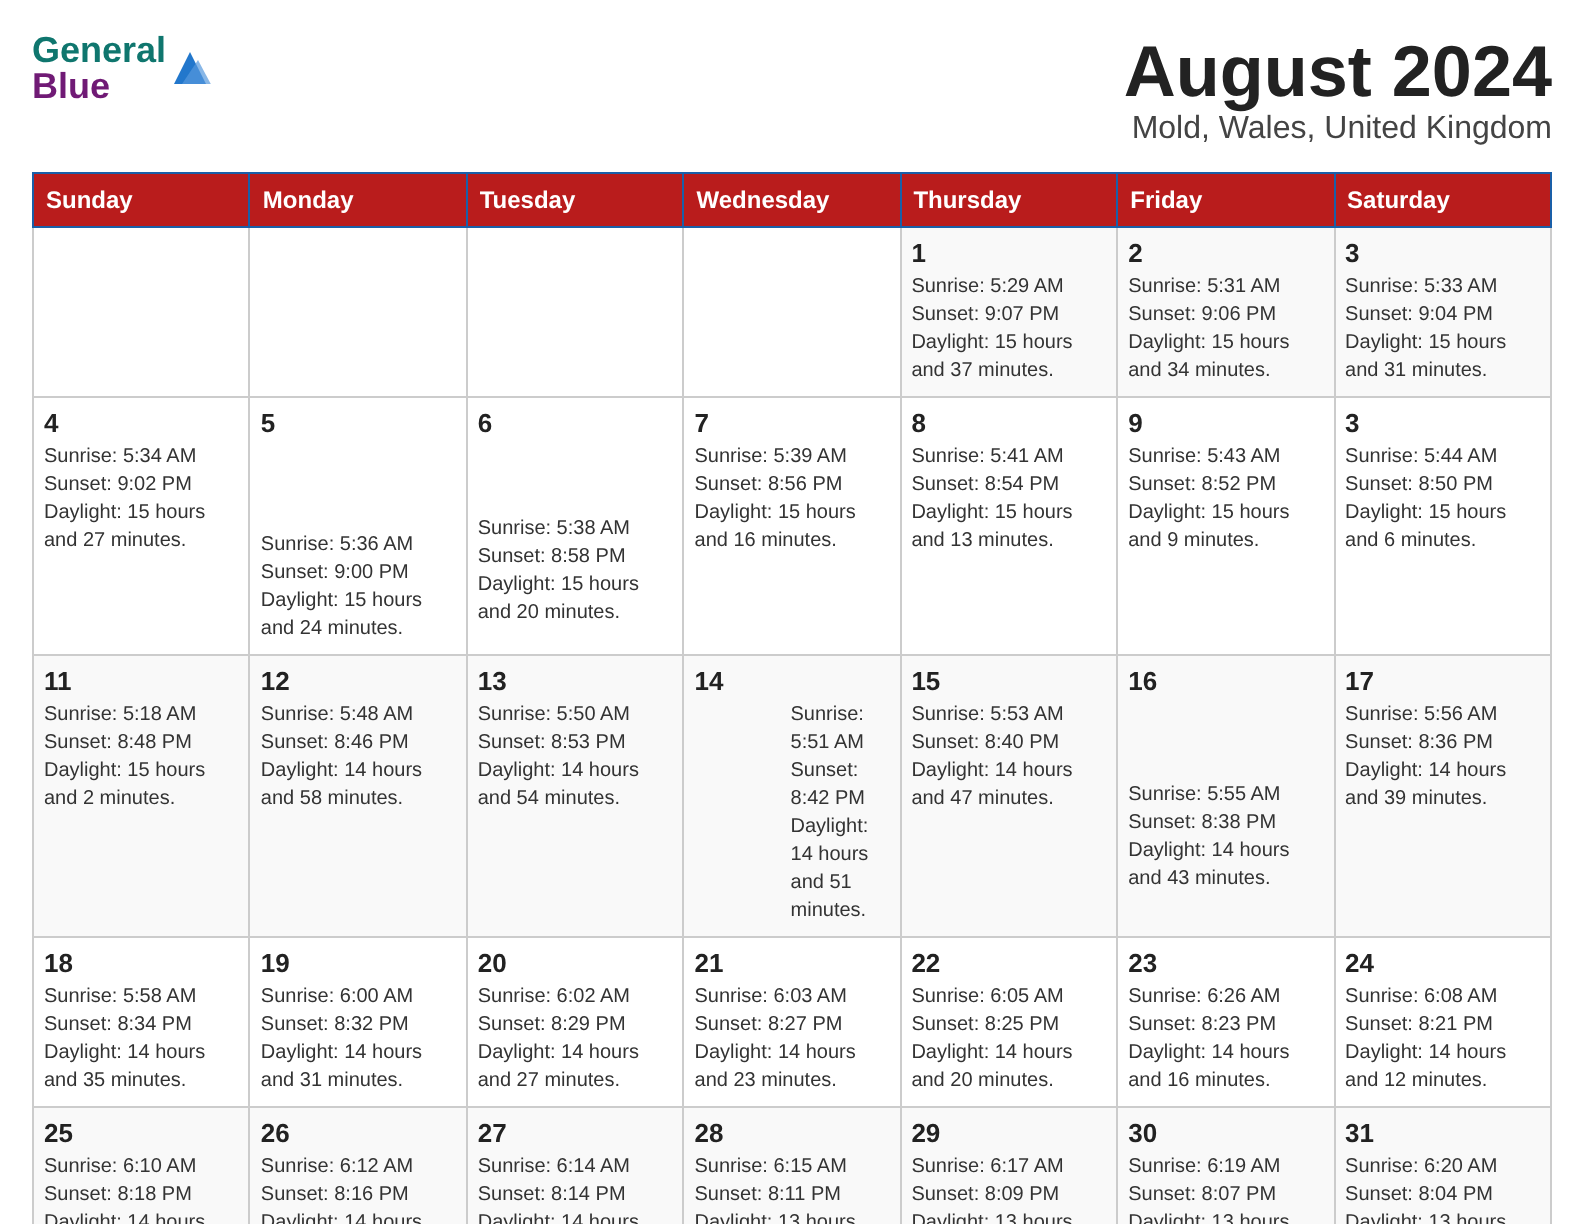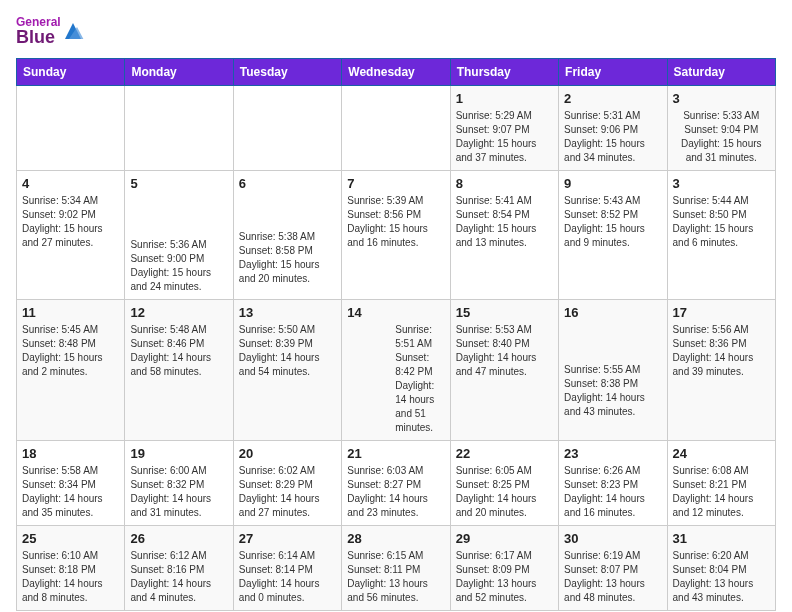--- a/index.html
+++ b/index.html
@@ -15,23 +15,23 @@
       justify-content: space-between;
       align-items: flex-start;
       margin-bottom: 12px;
     }
     .logo {
       display: flex;
       align-items: center;
       gap: 4px;
     }
     .logo-text-general {
-      font-size: 12px;
-      font-weight: bold;
-      color: #a21caf;
+      font-size: 18px;
+      font-weight: bold;
+      color: #0f766e;
       line-height: 1;
     }
     .logo-text-blue {
       font-size: 18px;
       font-weight: bold;
       color: #701a75;
       line-height: 1;
     }
     .logo-icon {
       width: 24px;
@@ -49,21 +49,21 @@
     .subtitle {
       font-size: 16px;
       color: #444;
     }
     table {
       width: 100%;
       border-collapse: collapse;
       font-size: 11px;
     }
     thead tr th {
-      background-color: #6d28d9;
+      background-color: #b91c1c;
       color: #fff;
       text-align: left;
       padding: 6px 6px;
       font-size: 12px;
       font-weight: bold;
       border: 1px solid #1a5fa8;
     }
     tbody tr td {
       border: 1px solid #ccc;
       vertical-align: top;
@@ -115,20 +115,24 @@
           <div class="logo-text-general">General</div>
           <div class="logo-text-blue">Blue</div>
         </div>
         <svg class="logo-icon" viewBox="0 0 30 30" xmlns="http://www.w3.org/2000/svg">
           <polygon points="5,25 15,5 25,25" fill="#2277cc"></polygon>
           <polygon points="10,25 20,10 28,25" fill="#5599dd" opacity="0.7"></polygon>
         </svg>
       </div>
     </div>
   </div>
+  <div class="title-area">
+    <div class="main-title">August 2024</div>
+    <div class="subtitle">Mold, Wales, United Kingdom</div>
+  </div>
 </div>
 
 <table>
   <thead>
     <tr>
     <th>Sunday</th>
         <th>Monday</th>
         <th>Tuesday</th>
         <th>Wednesday</th>
         <th>Thursday</th>
@@ -151,21 +155,21 @@
         </td>
         <td>
           <div class="day-number">2</div>
           <div class="day-info" style="white-space: pre-line;">Sunrise: 5:31 AM
 Sunset: 9:06 PM
 Daylight: 15 hours
 and 34 minutes.</div>
         </td>
         <td>
           <div class="day-number">3</div>
-          <div class="day-info" style="white-space: pre-line; text-align: center;">Sunrise: 5:33 AM
+          <div class="day-info" style="white-space: pre-line;">Sunrise: 5:33 AM
 Sunset: 9:04 PM
 Daylight: 15 hours
 and 31 minutes.</div>
         </td>
       </tr>
       <tr>
         <td>
           <div class="day-number">4</div>
           <div class="day-info" style="white-space: pre-line;">Sunrise: 5:34 AM
 Sunset: 9:02 PM
@@ -211,36 +215,36 @@
           <div class="day-number">3</div>
           <div class="day-info" style="white-space: pre-line;">Sunrise: 5:44 AM
 Sunset: 8:50 PM
 Daylight: 15 hours
 and 6 minutes.</div>
         </td>
       </tr>
       <tr>
         <td>
           <div class="day-number">11</div>
-          <div class="day-info" style="white-space: pre-line;">Sunrise: 5:45 AM
+          <div class="day-info" style="white-space: pre-line;">Sunrise: 5:18 AM
 Sunset: 8:48 PM
 Daylight: 15 hours
 and 2 minutes.</div>
         </td>
         <td>
           <div class="day-number">12</div>
           <div class="day-info" style="white-space: pre-line;">Sunrise: 5:48 AM
 Sunset: 8:46 PM
 Daylight: 14 hours
 and 58 minutes.</div>
         </td>
         <td>
           <div class="day-number">13</div>
           <div class="day-info" style="white-space: pre-line;">Sunrise: 5:50 AM
-Sunset: 8:39 PM
+Sunset: 8:53 PM
 Daylight: 14 hours
 and 54 minutes.</div>
         </td>
         <td>
           <div class="day-number">14</div>
           <div class="day-info" style="white-space: pre-line; margin-left: 48px;">Sunrise: 5:51 AM
 Sunset: 8:42 PM
 Daylight: 14 hours
 and 51 minutes.</div>
         </td>

